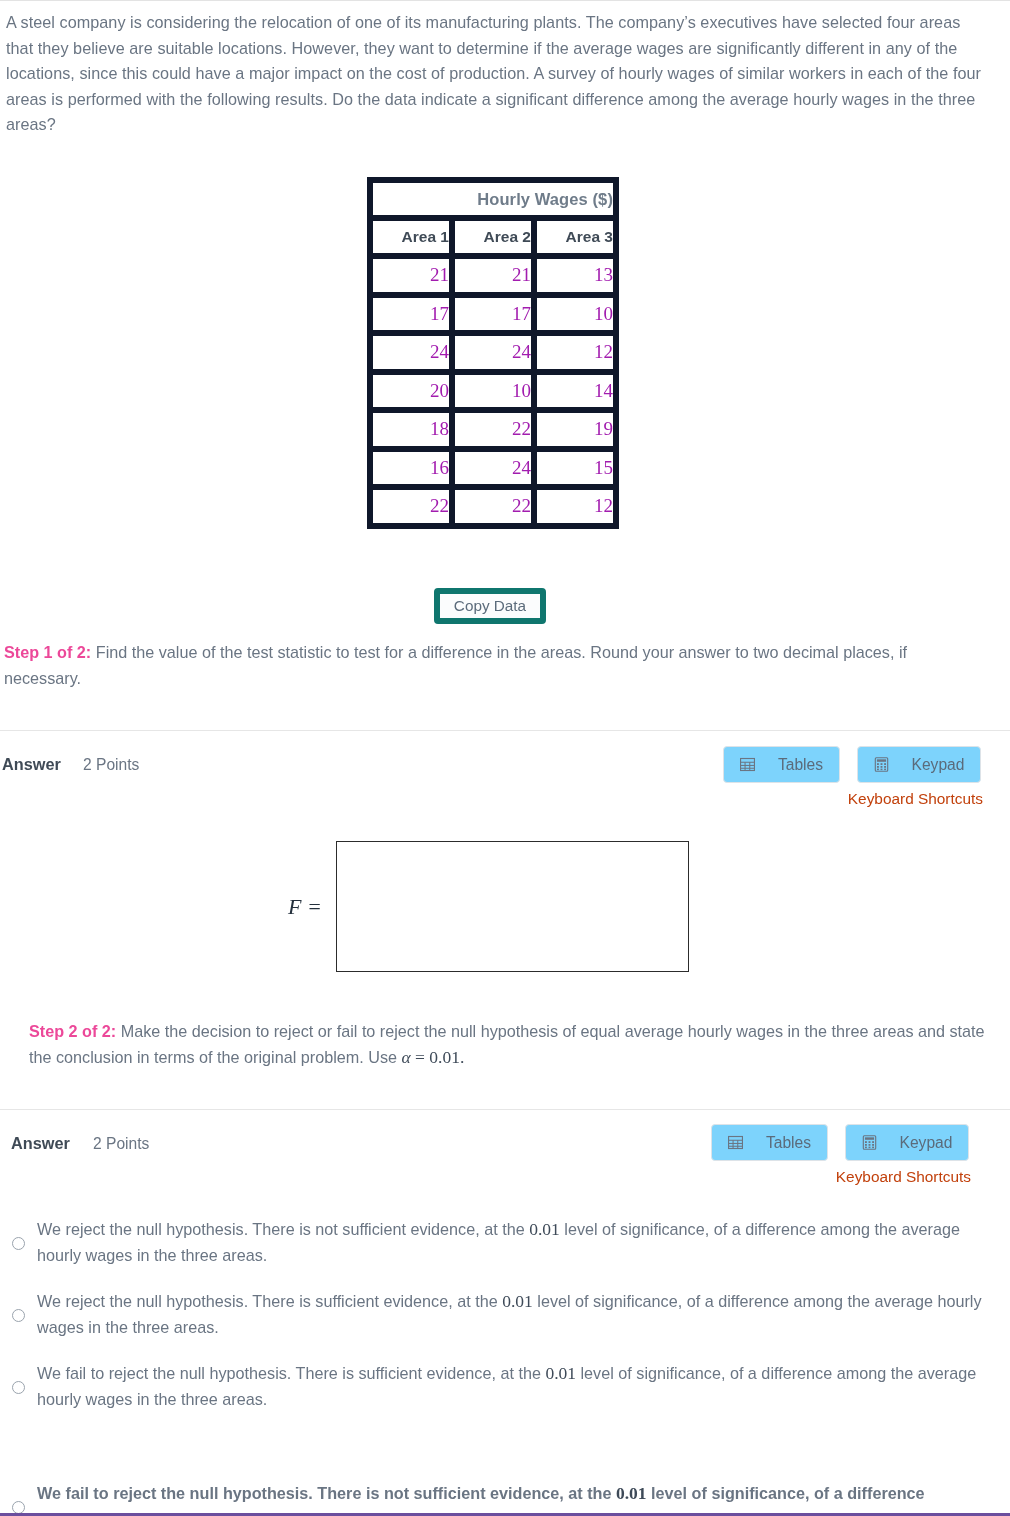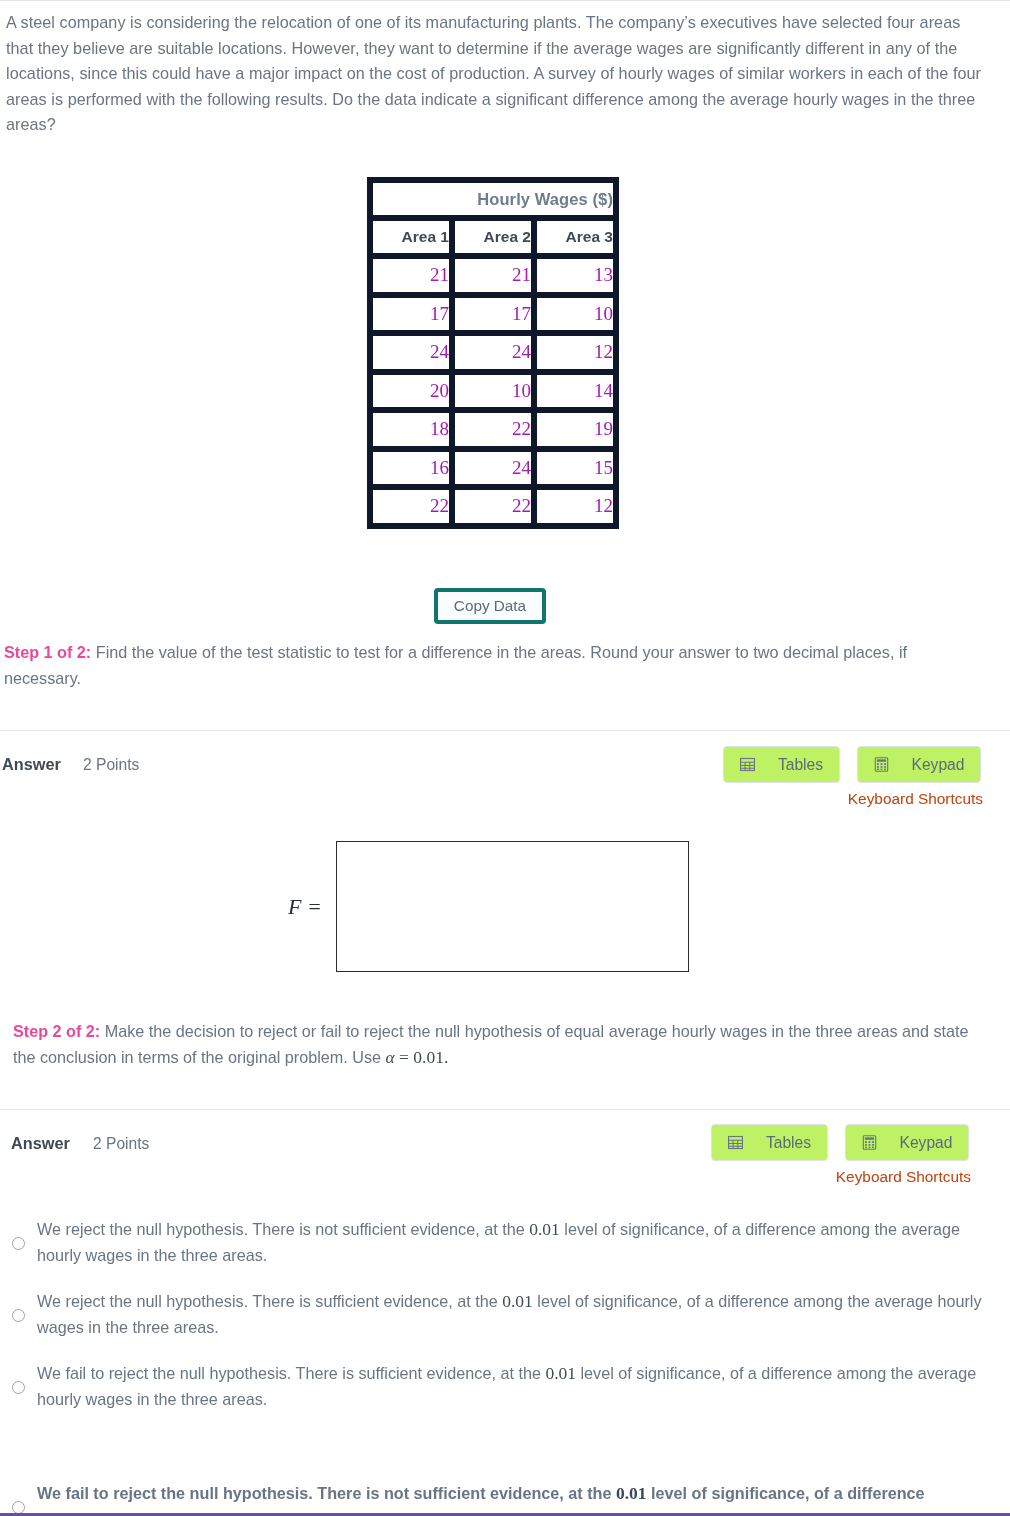--- a/index.html
+++ b/index.html
@@ -74,21 +74,21 @@
     width: 82px;
     height: 38.5px;
     font-family: "Liberation Serif", serif;
     font-size: 19px;
     color: #a21caf;
   }
 
   
   .btn {
     background: #fbfcfd;
-    border: 4px solid #0f766e;
+    border: 6px solid #0f766e;
     border-radius: 4px;
     color: #5b6b7b;
     font-family: "Liberation Sans", sans-serif;
     cursor: pointer;
     box-sizing: border-box;
   }
   .copy-data-btn {
     position: absolute;
     top: 588px;
     left: 434px;
@@ -99,21 +99,21 @@
 
   
   .step {
     position: absolute;
     font-size: 16.2px;
     line-height: 25.5px;
     color: #6a7583;
   }
   .step b { color: #ec4899; font-weight: bold; }
   .step-1 { top: 640px; left: 4px; width: 980px; }
-  .step-2 { top: 1019px; left: 13px; width: 965px; }
+  .step-2 { top: 1019px; left: 29px; width: 965px; }
 
   .mathvar {
     font-family: "Liberation Serif", serif;
     font-style: italic;
     font-size: 17.5px;
     color: #3e4a58;
   }
   .mathnum {
     font-family: "Liberation Serif", serif;
     font-style: normal;
@@ -136,21 +136,21 @@
   }
   .points-label {
     position: absolute;
     font-size: 15.6px;
     color: #6a7583;
   }
   .tool-btn {
     position: absolute;
     height: 37px;
     border-radius: 4px;
-    background: #bef264;
+    background: #7dd3fc;
     border: 1px solid #dde3e8;
     color: #5b6b7b;
     font-size: 15.6px;
     display: flex;
     align-items: center;
     justify-content: center;
     gap: 23px;
     box-sizing: border-box;
     cursor: pointer;
   }

